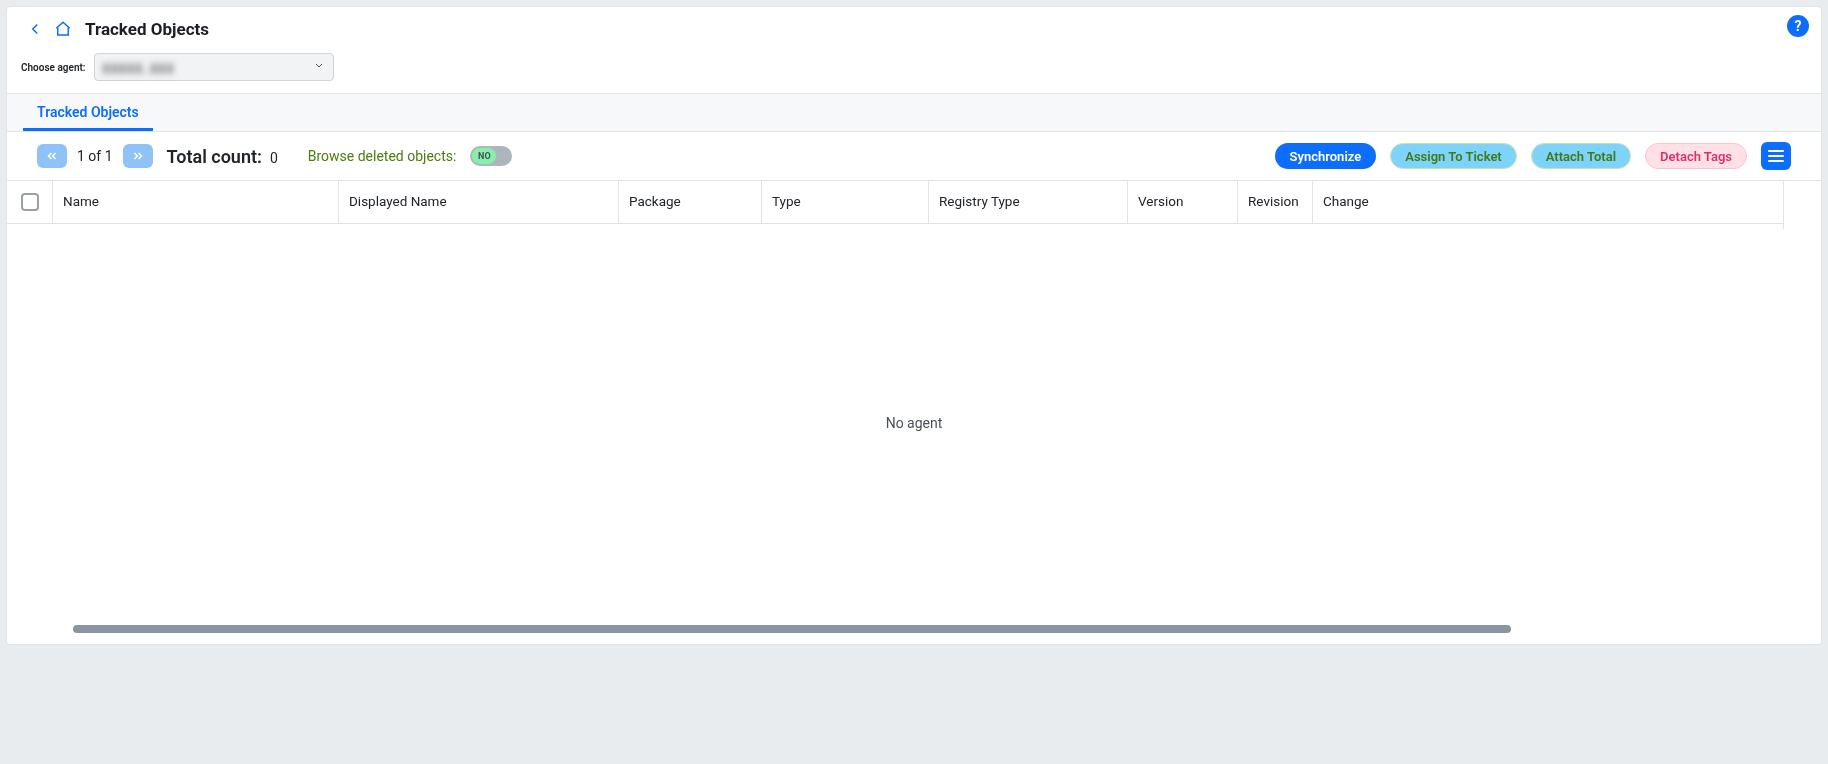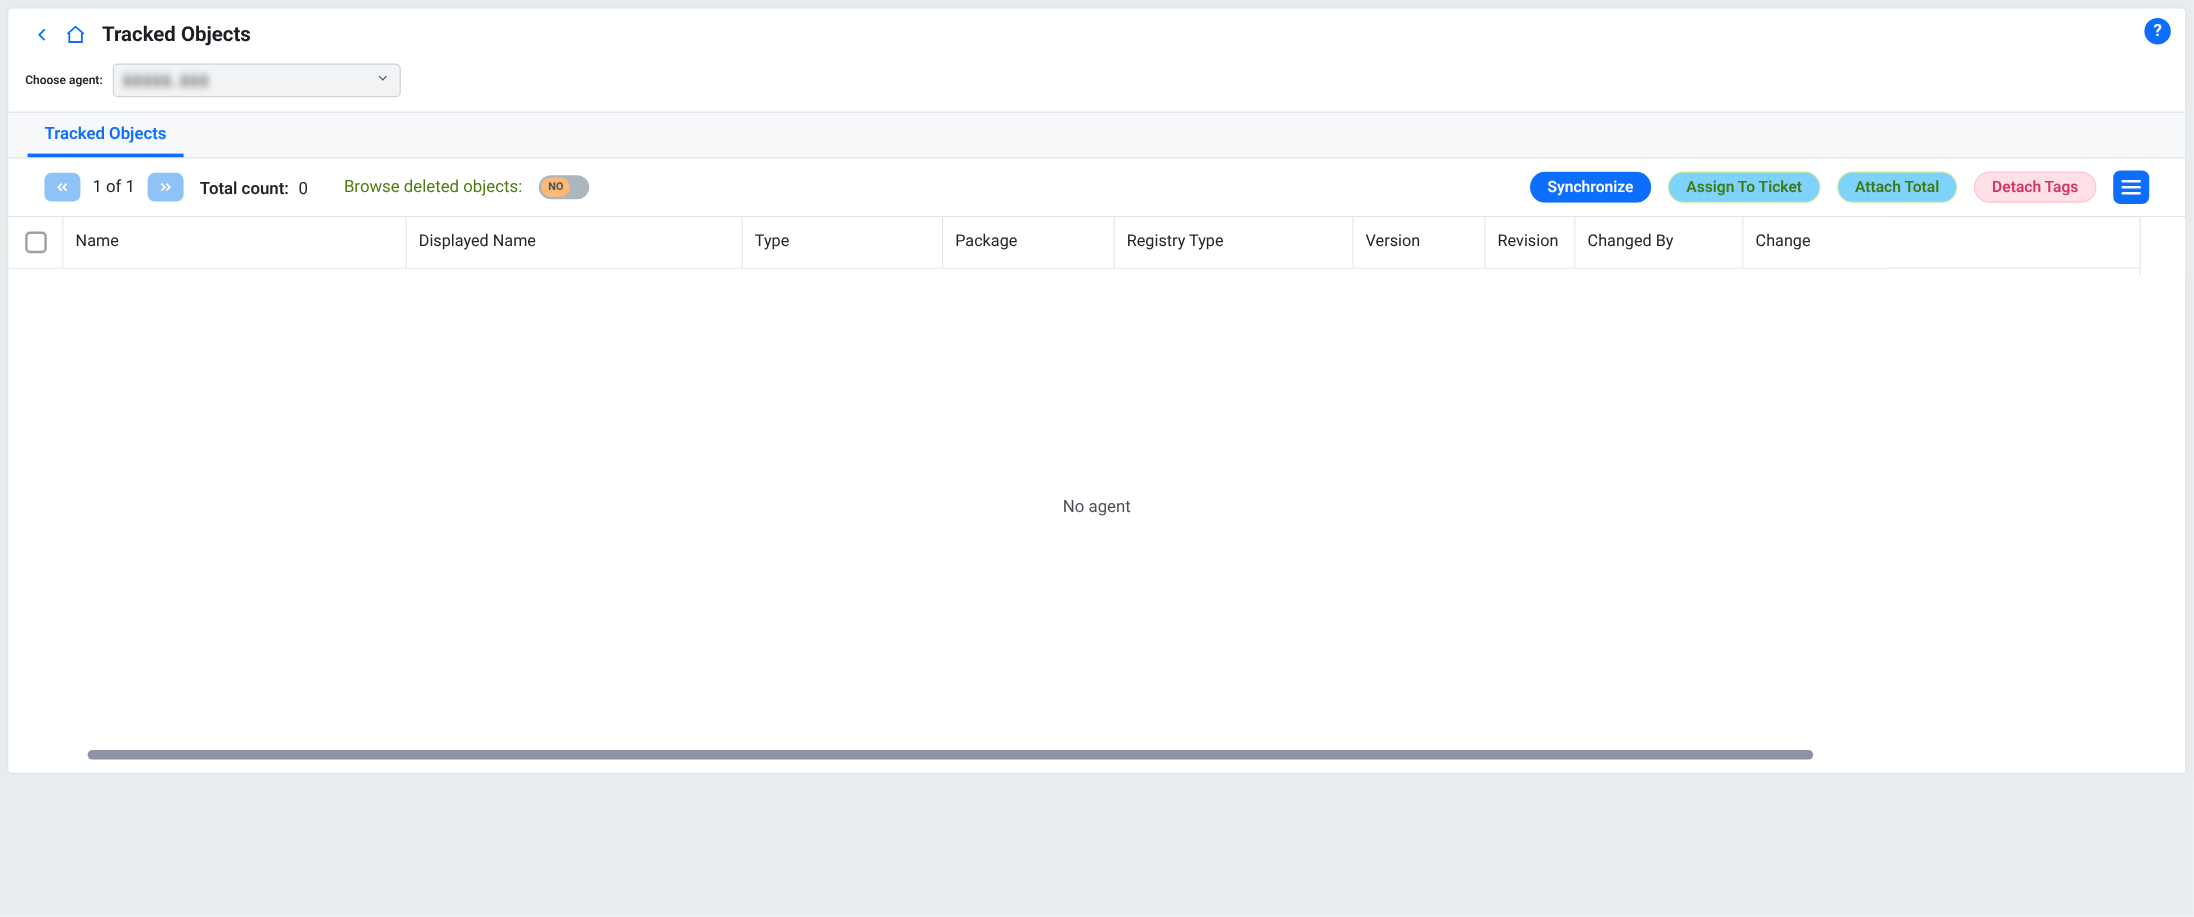--- a/index.html
+++ b/index.html
@@ -16,25 +16,25 @@
   .agent-select { width: 240px; height: 28px; border: 1px solid #ced4da; border-radius: 4px; background: #f1f3f5; padding: 0 28px 0 8px; font-size: 13px; color: #6c757d; position: relative; display: flex; align-items: center; }
   .agent-select .blur { filter: blur(3px); color: #888; letter-spacing: 1px; }
   .agent-select .chev { position: absolute; right: 8px; top: 50%; transform: translateY(-50%); color: #495057; }
   .tabs-bar { background: #f6f8fa; border-top: 1px solid #e0e3e7; border-bottom: 1px solid #e0e3e7; padding: 0 16px; }
   .tab { display: inline-block; padding: 10px 14px 8px 14px; font-size: 14px; font-weight: 600; color: #0d6efd; border-bottom: 3px solid #0d6efd; cursor: pointer; }
   .toolbar { display: flex; align-items: center; padding: 10px 30px; gap: 14px; border-bottom: 1px solid #e0e3e7; flex-wrap: nowrap; }
   .pager { display: flex; align-items: center; gap: 6px; }
   .pager-btn { width: 30px; height: 24px; border-radius: 6px; background: #8fc3f7; display: flex; align-items: center; justify-content: center; cursor: pointer; }
   .pager-btn svg { width: 14px; height: 14px; stroke: #fff; fill: none; stroke-width: 2.5; }
   .pager-text { font-size: 14px; color: #212529; padding: 0 4px; }
-  .count-label { font-size: 14px; font-weight: 600; color: #212529; }
+  .count-label { font-size: 18px; font-weight: 600; color: #212529; }
   .count-val { font-size: 14px; color: #212529; margin-left: 4px; }
   .deleted-label { font-size: 14px; font-weight: 400; color: #4d7c0f; margin-left: 16px; }
   .toggle { width: 42px; height: 20px; border-radius: 10px; background: #adb5bd; position: relative; cursor: pointer; display: flex; align-items: center; }
-  .toggle .knob { width: 24px; height: 16px; background: #fdba74; border-radius: 8px; margin-left: 2px; display: flex; align-items: center; justify-content: center; font-size: 9px; font-weight: 700; color: #495057; }
+  .toggle .knob { width: 24px; height: 16px; background: #86efac; border-radius: 8px; margin-left: 2px; display: flex; align-items: center; justify-content: center; font-size: 9px; font-weight: 700; color: #495057; }
   .spacer { flex: 1; }
   .action-btn { height: 26px; padding: 0 14px; border-radius: 13px; font-size: 13px; font-weight: 600; display: inline-flex; align-items: center; cursor: pointer; border: 1px solid transparent; white-space: nowrap; }
   .btn-primary { background: #0d6efd; color: #fff; }
   .btn-green { background: #7dd3fc; color: #3f7a12; border-color: #c9e6a0; }
   .btn-red { background: #ffe0e6; color: #d6336c; border-color: #ffc2cd; }
   .menu-btn { width: 30px; height: 28px; border-radius: 6px; background: #0d6efd; display: flex; align-items: center; justify-content: center; cursor: pointer; }
   .menu-btn .bars { width: 16px; height: 12px; display: flex; flex-direction: column; justify-content: space-between; }
   .menu-btn .bars span { display: block; height: 2px; background: #fff; border-radius: 1px; }
   .table-wrap { position: relative; }
   .table-scroll { overflow-x: hidden; }
@@ -138,26 +138,25 @@
     </div>
 
     <div class="table-wrap">
       <div class="table-scroll">
         <div class="table-head">
           <div class="th checkbox-cell">
             <div class="chk"></div>
           </div>
           <div class="th col-name">Name</div>
           <div class="th col-dname">Displayed Name</div>
+          <div class="th col-package">Package</div>
           <div class="th col-type">Type</div>
-          <div class="th col-package">Package</div>
           <div class="th col-regtype">Registry Type</div>
           <div class="th col-version">Version</div>
           <div class="th col-revision">Revision</div>
-          <div class="th col-changedby">Changed By</div>
           <div class="th col-changed">Change</div>
         </div>
       </div>
       <div class="right-edge"></div>
       <div class="empty-body">
         <span>No agent</span>
       </div>
       <div class="hscroll-track">
         <div class="hscroll-bar"></div>
       </div>

